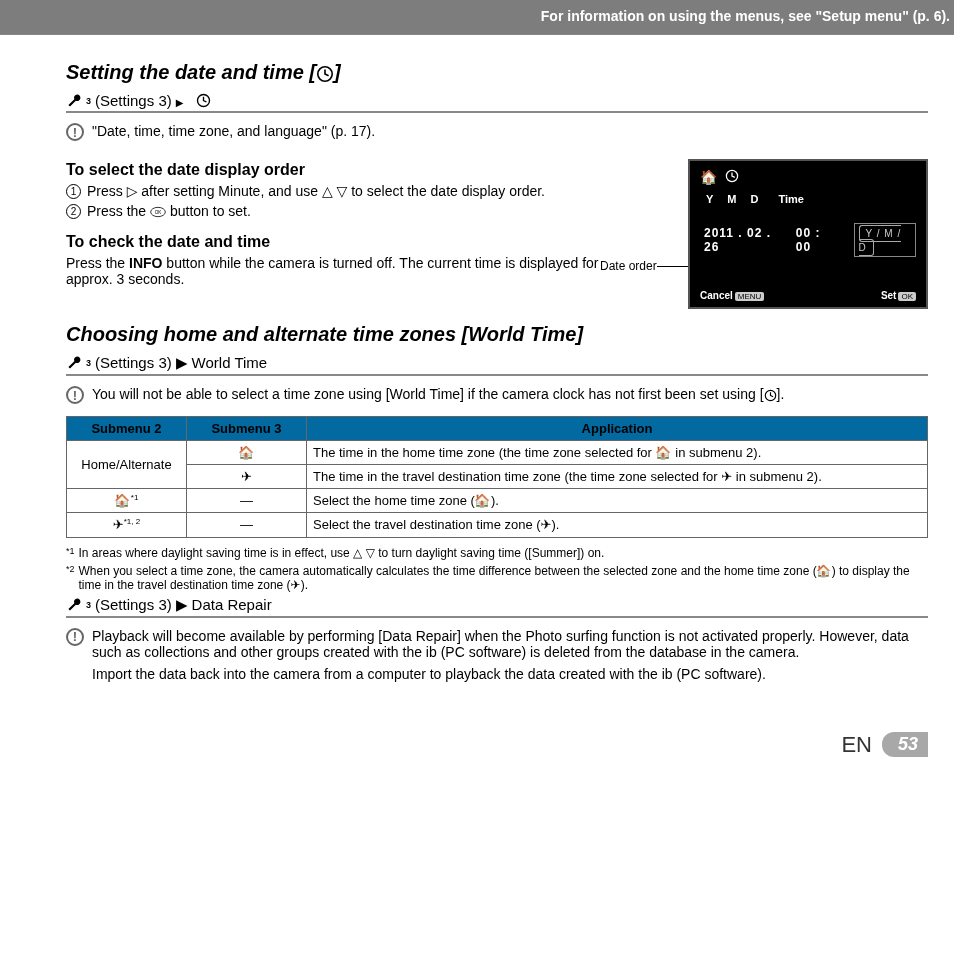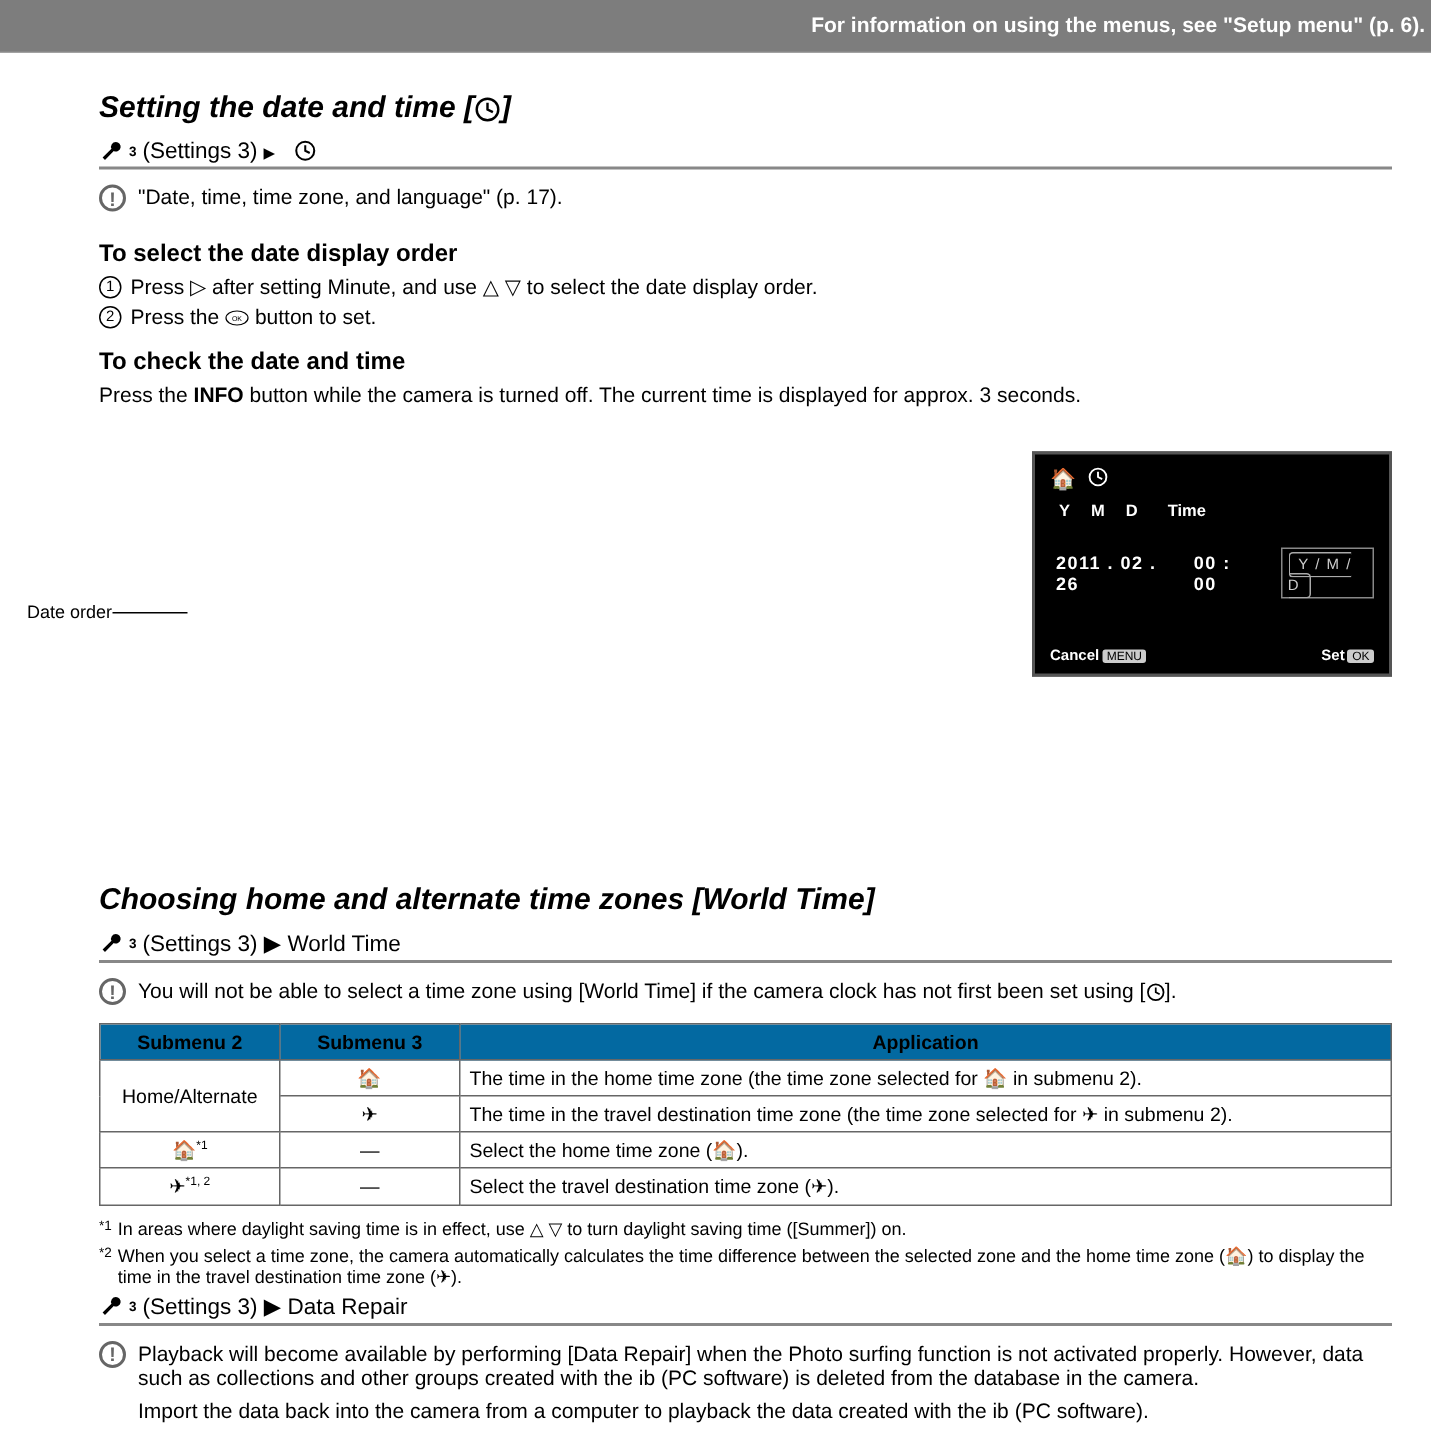--- a/index.html
+++ b/index.html
@@ -8,21 +8,21 @@
   .page { padding: 12px 26px 0 66px; position: relative; }
   .sec-title { font-style: italic; font-weight: bold; font-size: 20px; margin: 14px 0 8px 0; }
   .breadcrumb { font-size: 15px; margin-bottom: 2px; display:flex; align-items:center; gap:4px;}
   .hr { border: none; border-bottom: 2px solid #888; margin-bottom: 10px; }
   .note-row { display: flex; align-items: flex-start; gap: 8px; margin: 8px 0 12px 0; font-size: 14px; }
   .note-icon { flex: 0 0 18px; height: 18px; border: 2px solid #666; border-radius: 50%; display:flex; align-items:center; justify-content:center; font-weight:bold; color:#666; font-size:13px; line-height:1;}
   .sub-h { font-weight: bold; font-size: 16px; margin-top: 8px; }
   .step { font-size: 14px; margin: 4px 0; display:flex; gap:6px; }
   .step .num { border:1px solid #000; border-radius:50%; width:15px; height:15px; font-size:10px; display:inline-flex; align-items:center; justify-content:center; flex-shrink:0; margin-top:1px;}
   .body-text { font-size: 14px; margin: 4px 0; }
-  .two-col { display:flex; gap:20px;flex-direction:column; }
+  .two-col { display:flex; gap:20px; }
   .left { flex:1; }
   .right { flex:0 0 280px; position:relative; padding-top:6px;}
   .lcd { background:#000; color:#fff; border:2px solid #555; font-family: Arial; font-size:12px; padding:8px 10px 6px 10px; width:240px; height:150px; position:relative; margin-left:auto;}
   .lcd-top-icons { font-size:14px; display:flex; gap:8px; margin-bottom:8px; }
   .lcd-headers { display:flex; gap:14px; font-weight:bold; font-size:11px; padding-left:6px; margin-bottom:18px;}
   .lcd-row { display:flex; align-items:center; gap:18px; padding-left:4px; }
   .lcd-date { font-weight:bold; letter-spacing:1px; font-size:12px;}
   .lcd-btn { border:1px solid #aaa; border-radius:3px; padding:2px 6px; font-size:10px; color:#ccc; letter-spacing:1px;}
   .lcd-hi { border:1px solid #888; padding:2px 4px; margin-left:2px;}
   .lcd-bottom { position:absolute; bottom:6px; left:10px; right:10px; display:flex; justify-content:space-between; font-size:10px; font-weight:bold;}

